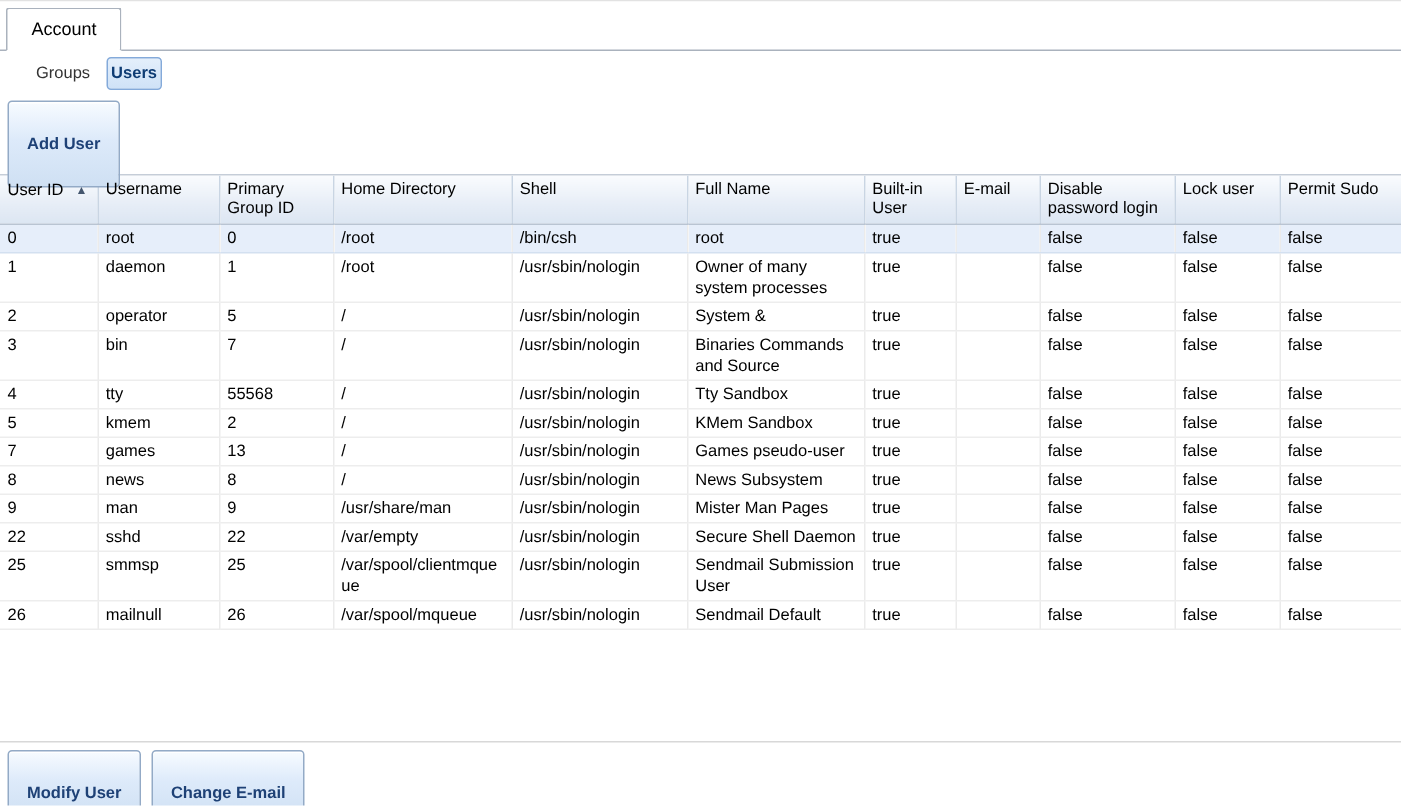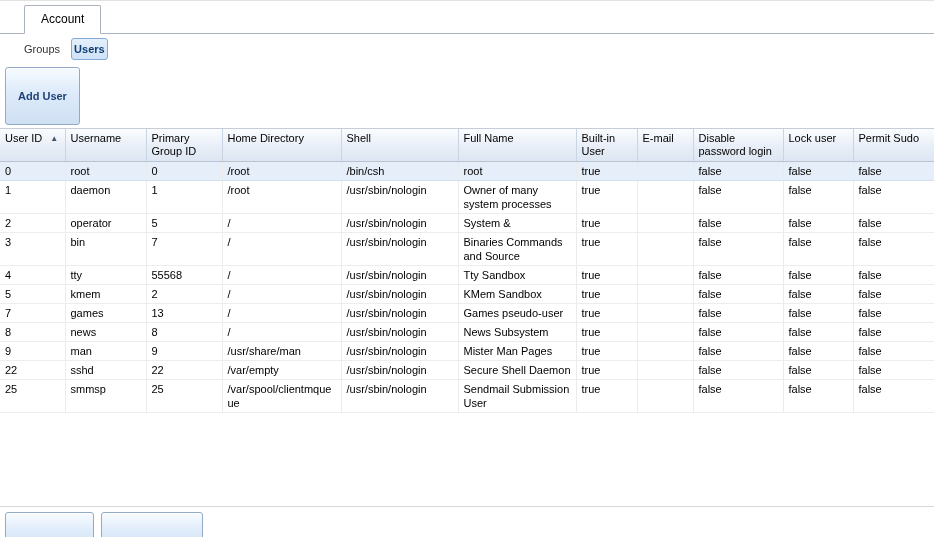--- a/index.html
+++ b/index.html
@@ -34,21 +34,20 @@
     margin-bottom: -1px;
     background: #fff;
     border: 1px solid #aab2bd;
     border-bottom: 1px solid #fff;
     border-radius: 2px 2px 0 0;
     padding: 6px 16px 7px 16px;
     font-size: 12px;
     cursor: pointer;
     position: relative;
     z-index: 2;
-    margin-left: 20px;
   }
   
   .subtabbar {
     height: 25px;
     display: flex;
     align-items: center;
     gap: 7px;
     padding: 2px 0 0 20px;
     background: #fff;
   }
@@ -79,21 +78,21 @@
     box-shadow: inset 0 1px 0 #ffffff;
     cursor: pointer;
   }
   .toolbar {
     height: 31px;
     box-sizing: border-box;
     padding: 6px 0 0 5px;
   }
   
   .grid {
-    margin-top: 36px;
+    margin-top: 24px;
     width: 934px;
     height: 378px;
     overflow: hidden;
     border-top: 1px solid #c5cdd8;
     box-sizing: border-box;
   }
   table {
     border-collapse: collapse;
     table-layout: fixed;
     width: 934px;
@@ -329,20 +328,33 @@
             <td>25</td>
             <td>/var/spool/clientmqueue</td>
             <td>/usr/sbin/nologin</td>
             <td>Sendmail Submission User</td>
             <td>true</td>
             <td></td>
             <td>false</td>
             <td>false</td>
             <td>false</td>
           </tr>
+          <tr>
+            <td>26</td>
+            <td>mailnull</td>
+            <td>26</td>
+            <td>/var/spool/mqueue</td>
+            <td>/usr/sbin/nologin</td>
+            <td>Sendmail Default</td>
+            <td>true</td>
+            <td></td>
+            <td>false</td>
+            <td>false</td>
+            <td>false</td>
+          </tr>
         </tbody>
     </table>
   </div>
 
   <div class="footerbar">
     <button class="btn">Modify User</button>
     <button class="btn">Change E-mail</button>
   </div>
 
 </div>

